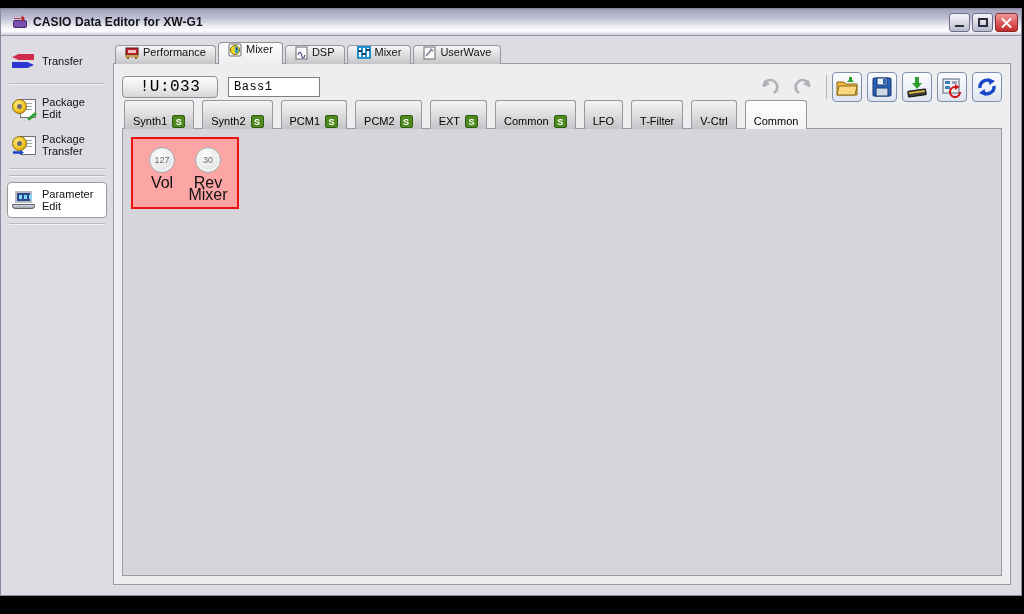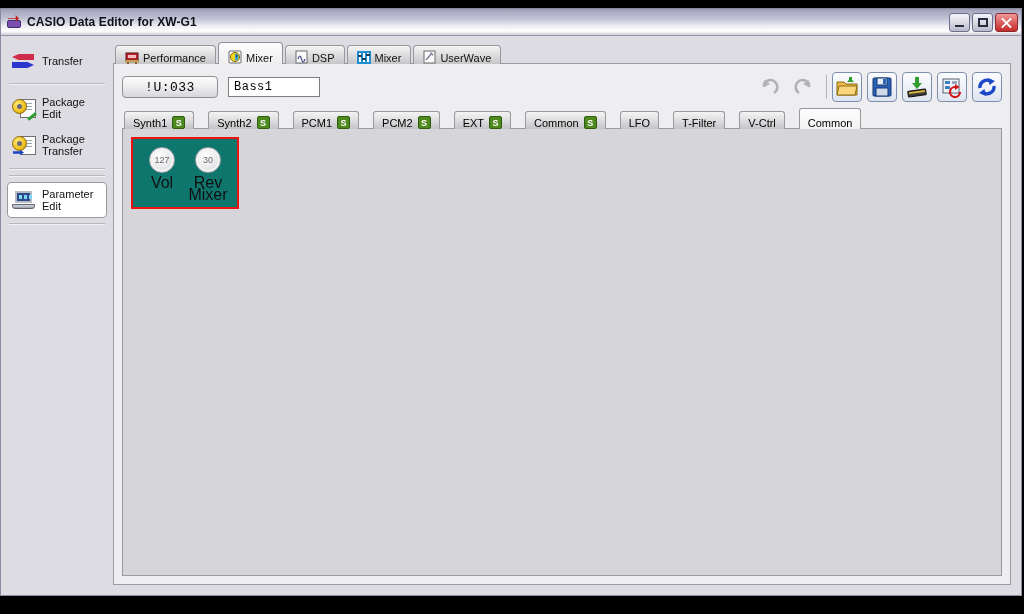--- a/index.html
+++ b/index.html
@@ -38,21 +38,21 @@
   
   .titlebar {
     height: 26px;
     flex: 0 0 26px;
     background: linear-gradient(to bottom,
         #9a9ab4 0%, #a8a8c0 8%, #c3c3d6 38%,
         #e8e8f0 62%, #ffffff 84%, #cfcfdc 100%);
     border-bottom: 1px solid #9494a8;
     display: flex;
     align-items: center;
-    padding: 0 3px 0 5px;
+    padding: 0 3px 0 11px;
     position: relative;
     z-index: 3;
   }
   .app-icon {
     width: 16px; height: 16px;
     margin-right: 5px;
     position: relative;
     flex: 0 0 16px;
   }
   .app-icon .blob {
@@ -264,21 +264,21 @@
     display: flex;
     align-items: flex-end;
     height: 22px;
     flex: 0 0 22px;
     padding-left: 2px;
     position: relative;
     z-index: 2;
   }
   .tab {
     display: flex;
-    align-items: flex-end;
+    align-items: flex-start;
     gap: 4px;
     height: 19px;
     padding: 0 9px;
     margin-right: 2px;
     border: 1px solid #97979c;
     border-bottom: none;
     border-radius: 4px 4px 0 0;
     background: linear-gradient(to bottom, #f6f6f6 0%, #e2e2e4 40%, #c6c6c9 100%);
     font-size: 11px;
     color: #111;
@@ -313,21 +313,21 @@
     flex: 0 0 auto;
     height: 30px;
     margin-bottom: 6px;
   }
   .preset-btn {
     width: 96px; height: 22px;
     border: 1px solid #8f8f94;
     border-radius: 4px;
     background: linear-gradient(to bottom, #fcfcfc 0%, #eeeef0 45%, #d7d7db 100%);
     font-family: "Liberation Mono", monospace;
-    font-size: 13px;
+    font-size: 16px;
     display: flex; align-items: center; justify-content: center;
     box-sizing: border-box;
     letter-spacing: 0.5px;
   }
   .name-field {
     width: 92px; height: 20px;
     margin-left: 10px;
     border: 1px solid #7d7d82;
     background: #ffffff;
     font-family: "Liberation Mono", monospace;
@@ -366,24 +366,24 @@
   .subtabs {
     display: flex;
     align-items: flex-end;
     height: 21px;
     flex: 0 0 21px;
     padding-left: 2px;
     position: relative;
     z-index: 2;
   }
   .stab {
-    display: flex; align-items: flex-end; gap: 5px;
+    display: flex; align-items: flex-start; gap: 5px;
     height: 18px;
-    padding: 0 8px;
-    margin-right: 14px;
+    padding: 14px 8px;
+    margin-right: 8px;
     border: 1px solid #98989e;
     border-bottom: none;
     border-radius: 3px 3px 0 0;
     background: linear-gradient(to bottom, #f4f4f4 0%, #e0e0e2 45%, #c4c4c8 100%);
     font-size: 11px;
     box-sizing: border-box;
     white-space: nowrap;
   }
   .stab.active {
     height: 21px;
@@ -414,21 +414,21 @@
     box-sizing: border-box;
     min-height: 0;
   }
 
   
   .knob-group {
     display: inline-flex;
     gap: 8px;
     padding: 8px 10px 6px 10px;
     border: 2px solid #ee1111;
-    background: #0f766e;
+    background: #fca5a5;
     box-sizing: border-box;
   }
   .knob-cell {
     width: 38px;
     display: flex;
     flex-direction: column;
     align-items: center;
   }
   .knob {
     width: 26px; height: 26px;

